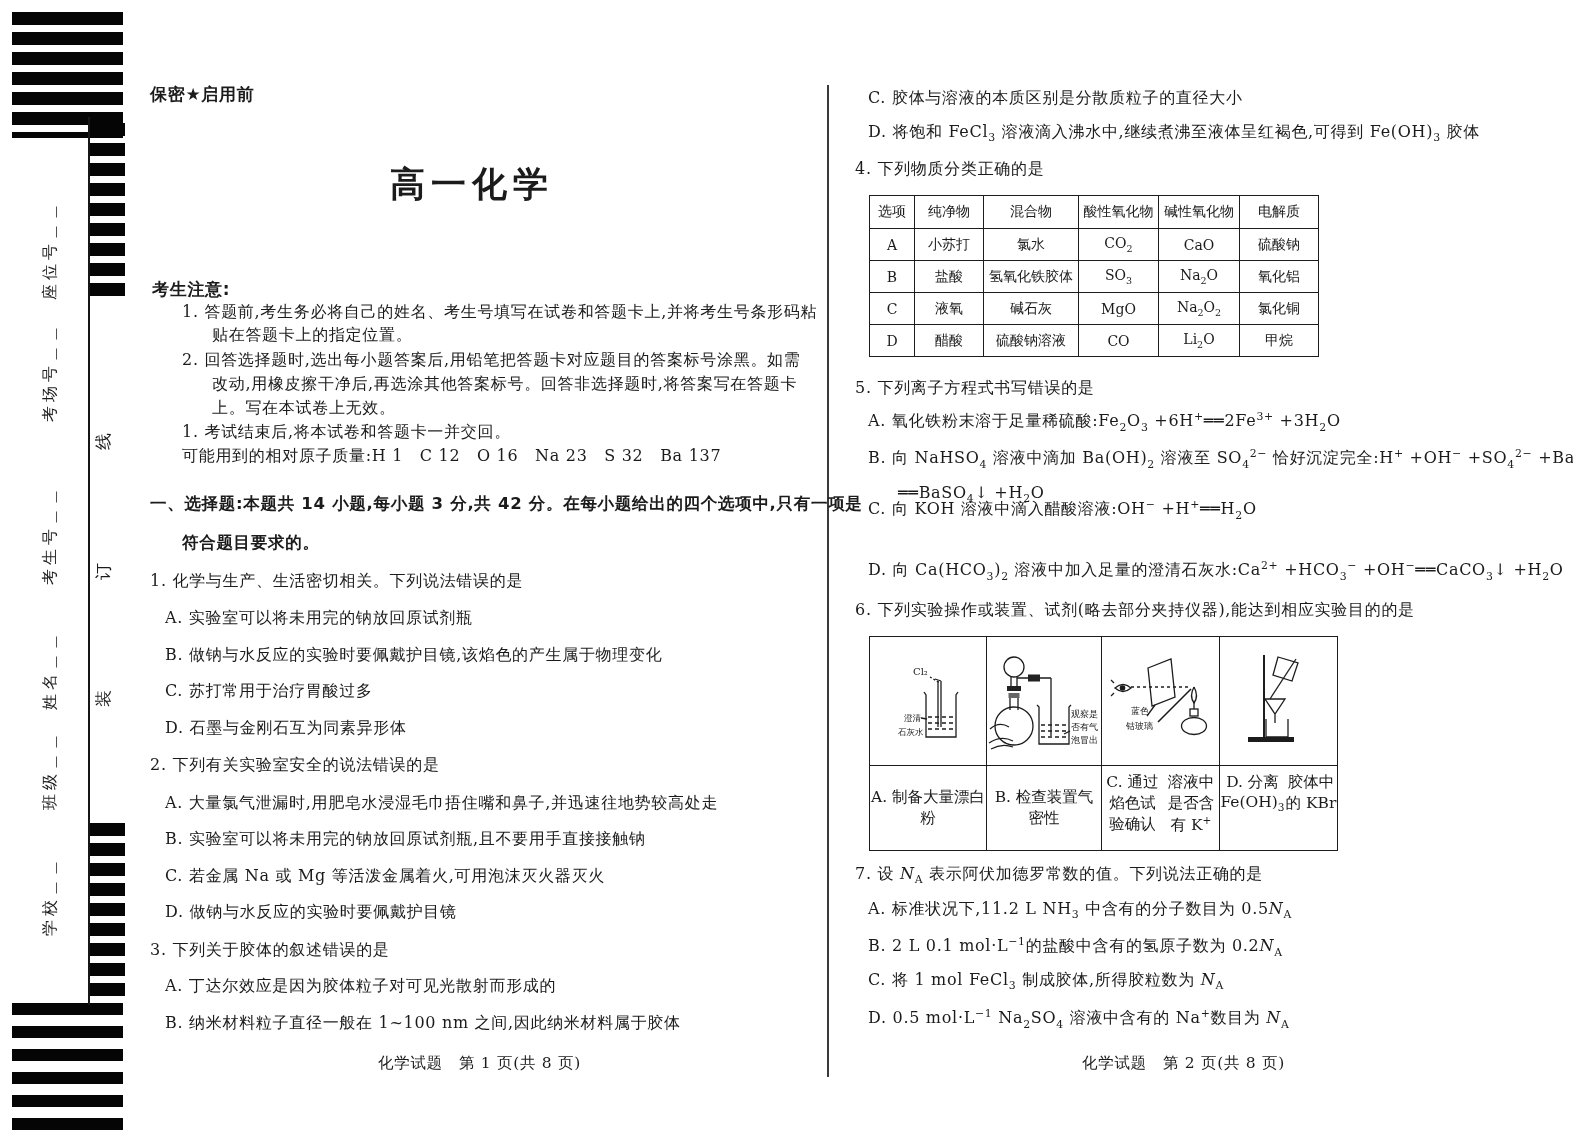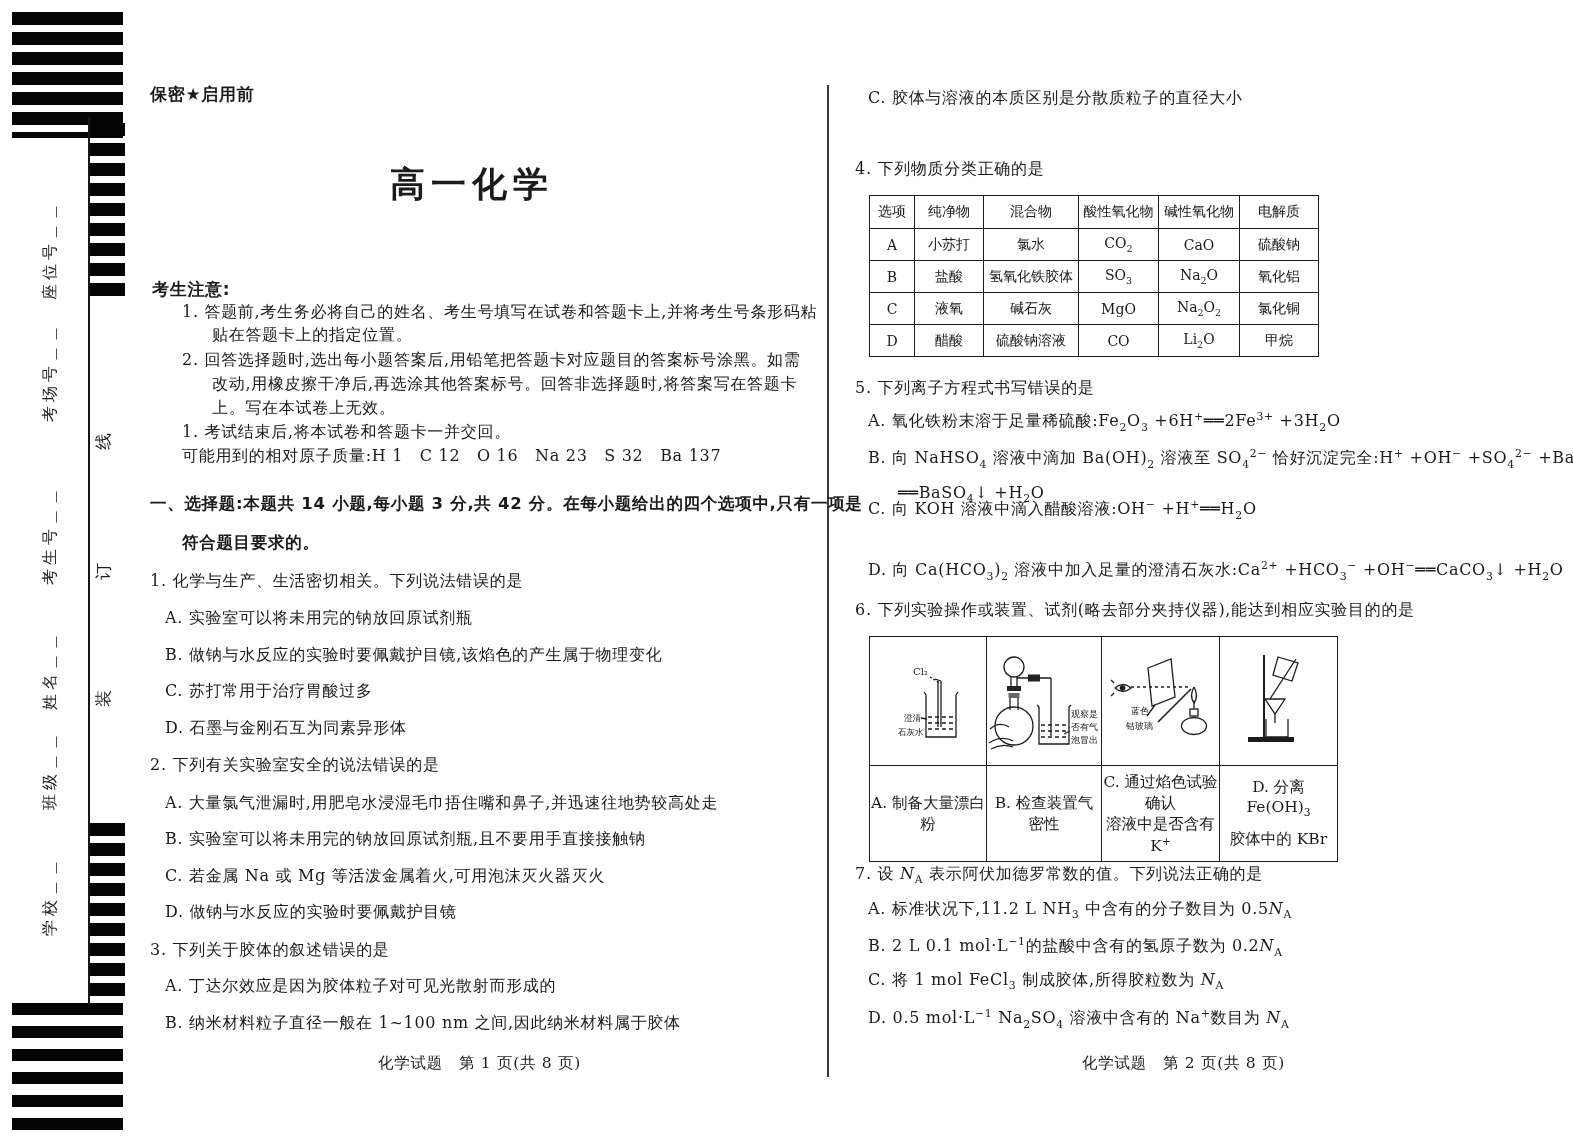--- a/index.html
+++ b/index.html
@@ -25,21 +25,21 @@
   .vchar{position:absolute;left:92px;width:24px;height:24px;transform-origin:left top;transform:rotate(-90deg);
          font-size:17px;white-space:nowrap;}
   
   table{border-collapse:collapse;table-layout:fixed;}
   .q4table{position:absolute;left:869px;top:195px;font-size:14px;border-radius:8px;}
   .q4table td{border:1.4px solid #1c1c1c;text-align:center;vertical-align:middle;padding:0;}
   .q6table{position:absolute;left:869px;top:636px;font-size:15.5px;}
   .q6table td{border:1.4px solid #1c1c1c;text-align:center;vertical-align:middle;padding:0;}
   .diagcell{height:128px;}
   .capcell{height:84px;}
-  .cap2{display:flex;flex-direction:column;justify-content:space-around;height:100%;padding:6px 0;box-sizing:border-box;}
+  .cap2{display:flex;justify-content:space-around;height:100%;padding:6px 0;box-sizing:border-box;}
   svg{display:block;margin:0 auto;}
   svg text{font-family:"DejaVu Serif","Liberation Serif",serif;fill:#1b1b1b;}
   .footer{font-size:15.5px;}
 </style>
 </head>
 <body>
 
 <div class="sheet">
 
   <div class="bars" id="bars-outer-top"></div>
@@ -88,20 +88,21 @@
   <div class="line" style="left:165px;top:866px">C. 若金属 Na 或 Mg 等活泼金属着火,可用泡沫灭火器灭火</div>
   <div class="line" style="left:165px;top:902px">D. 做钠与水反应的实验时要佩戴护目镜</div>
 
   <div class="line" style="left:150px;top:940px">3. 下列关于胶体的叙述错误的是</div>
   <div class="line" style="left:165px;top:976px">A. 丁达尔效应是因为胶体粒子对可见光散射而形成的</div>
   <div class="line" style="left:165px;top:1013px">B. 纳米材料粒子直径一般在 1~100 nm 之间,因此纳米材料属于胶体</div>
 
   <div class="line footer" style="left:378px;top:1054px">化学试题　第 1 页(共 8 页)</div>
 
   <div class="line" style="left:868px;top:88px">C. 胶体与溶液的本质区别是分散质粒子的直径大小</div>
+  <div class="line" style="left:868px;top:122px">D. 将饱和 FeCl<sub>3</sub> 溶液滴入沸水中,继续煮沸至液体呈红褐色,可得到 Fe(OH)<sub>3</sub> 胶体</div>
 
   <div class="line" style="left:855px;top:159px">4. 下列物质分类正确的是</div>
 
   <table class="q4table">
     <colgroup>
         <col style="width:45px">
         <col style="width:69px">
         <col style="width:95px">
         <col style="width:80px">
         <col style="width:81px">

